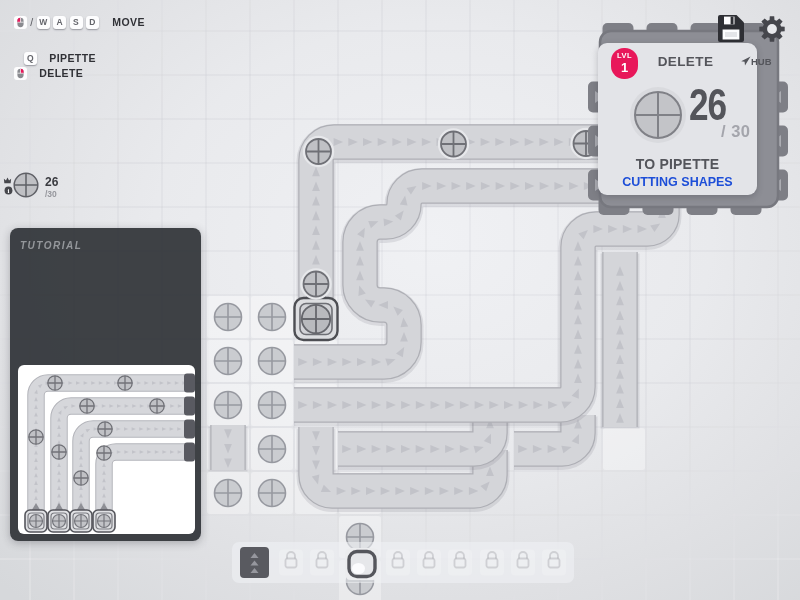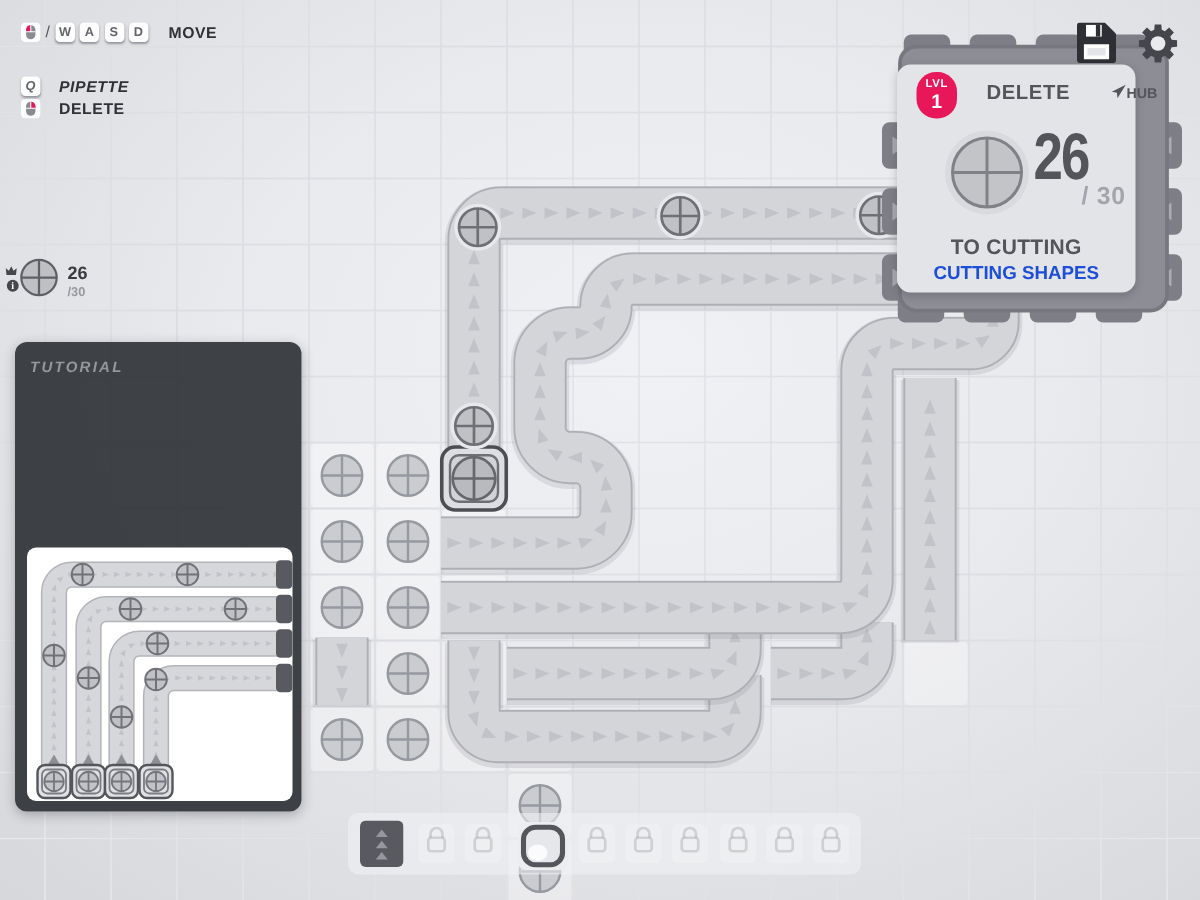--- a/index.html
+++ b/index.html
@@ -379,21 +379,21 @@
 <div class="abs kb" style="left:14px;top:33px;margin-top:33px;">
   <svg class="micon" viewBox="0 0 13 13">
         <rect width="13" height="13" rx="3" fill="#fdfdfe"></rect>
         <rect x="3.4" y="1.8" width="6.2" height="9.4" rx="3.1" fill="#8a8b90"></rect>
         <path d="M9.6,4.9 v-0 a3.1,3.1 0 0 0 -3.1,-3.1 v4.4 h3.1 z" fill="#e8175a"></path>
         <path d="M6.5,1.8 V6.2 M3.4,6.2 h6.2" stroke="#fdfdfe" stroke-width="0.7" fill="none"></path>
       </svg>
   <span style="margin-left:9px;">DELETE</span>
 </div>
 
-<div class="abs kb" style="left:14px;top:51px;font-style:italic;">
+<div class="abs kb" style="left:24px;top:51px;">
   <span class="key">Q</span>
   <span style="margin-left:9px;">PIPETTE</span>
 </div>
 
 
 <div class="abs" style="left:0;top:165px;width:110px;height:40px;">
 
   <svg class="abs" style="left:3px;top:12px;" width="9" height="7" viewBox="0 0 12 10">
         <path d="M1.5,9 L0.8,2.5 L3.8,5 L6,0.8 L8.2,5 L11.2,2.5 L10.5,9 Z" fill="#46474c"></path>
       </svg>
@@ -443,21 +443,21 @@
 
   <svg class="abs" style="left:29px;top:41px;" width="62" height="62" viewBox="0 0 62 62">
     <circle cx="31" cy="31" r="28" fill="#d9dade"></circle>
     <circle cx="31" cy="31" r="23" fill="#c3c4c8" stroke="#808187" stroke-width="2"></circle>
     <path d="M8,31 H54 M31,8 V54" stroke="#808187" stroke-width="2"></path>
   </svg>
 
   <div class="abs" style="left:91px;top:37px;font-size:44px;font-weight:bold;color:#54555b;letter-spacing:-1.5px;transform:scaleX(0.8);transform-origin:0 0;">26</div>
   <div class="abs" style="left:93px;top:79px;font-size:16.5px;font-weight:bold;color:#a4a5ac;letter-spacing:0.5px;margin-left:30px;">/ 30</div>
 
-  <div class="abs" style="left:0;top:113px;width:100%;text-align:center;font-size:14px;font-weight:bold;color:#54555b;letter-spacing:0.2px;">TO CUTTING</div>
+  <div class="abs" style="left:0;top:113px;width:100%;text-align:center;font-size:14px;font-weight:bold;color:#54555b;letter-spacing:0.2px;">TO PIPETTE</div>
 
   <div class="abs" style="left:0;top:132px;width:100%;text-align:center;font-size:12.5px;font-weight:bold;color:#1d4ed8;letter-spacing:0px;">CUTTING SHAPES</div>
 </div>
 
 <div class="abs" style="left:10px;top:228px;width:191px;height:313px;background:rgba(56,59,63,0.97);border-radius:8px;box-shadow:0 2px 8px rgba(40,40,50,0.3);">
 
   <div class="abs" style="left:10px;top:12px;font-size:10px;font-weight:bold;color:#94979b;letter-spacing:1.5px;font-style:italic;">TUTORIAL</div>
 
 
   <svg class="abs" style="left:8px;top:137px;background:#fff;border-radius:6px;" width="177" height="169" viewBox="0 0 177 169">

